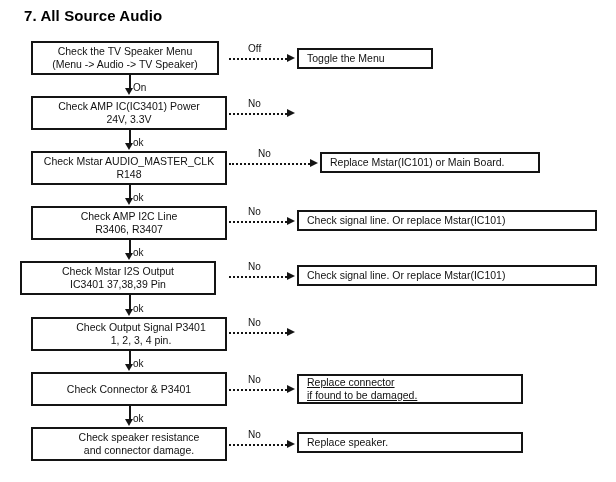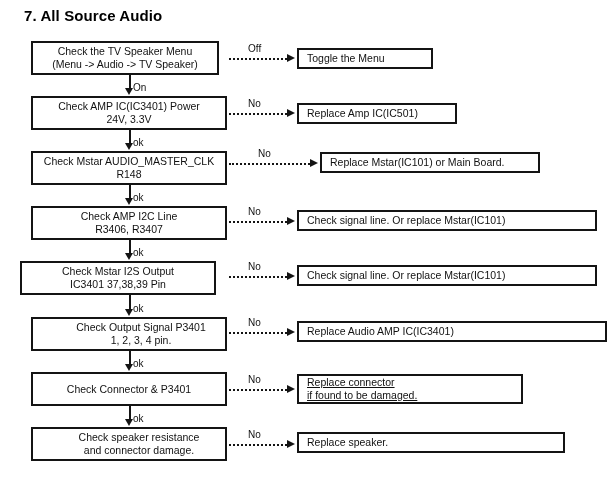--- a/index.html
+++ b/index.html
@@ -125,23 +125,20 @@
   <div class="varrow" style="left:125px; top:88px;"></div>
   <div class="vlabel" style="left:133px; top:82px;">On</div>
 
   <div class="node left" style="left:31px; top:96px; width:196px; height:34px;">
     <span class="txt">Check AMP IC(IC3401) Power
 24V, 3.3V</span>
   </div>
   <div class="hconn" style="left:229px; top:113px; width:58px;"></div>
   <div class="harrow" style="left:287px; top:109px;"></div>
   <div class="hlabel" style="left:248px; top:98px;">No</div>
-  <div class="node right" style="left:297px; top:103px; width:160px; height:21px;">
-    <span class="txt">Replace Amp IC(IC501)</span>
-  </div>
   <div class="vconn" style="left:129px; top:130px; height:15px;"></div>
   <div class="varrow" style="left:125px; top:143px;"></div>
   <div class="vlabel" style="left:133px; top:137px;">ok</div>
 
   <div class="node left" style="left:31px; top:151px; width:196px; height:34px;">
     <span class="txt">Check Mstar AUDIO_MASTER_CLK
 R148</span>
   </div>
   <div class="hconn" style="left:229px; top:163px; width:81px;"></div>
   <div class="harrow" style="left:310px; top:159px;"></div>
@@ -181,23 +178,20 @@
   <div class="varrow" style="left:125px; top:309px;"></div>
   <div class="vlabel" style="left:133px; top:303px;">ok</div>
 
   <div class="node left" style="left:31px; top:317px; width:196px; height:34px;padding-left:28px;">
     <span class="txt">Check Output Signal P3401
 1, 2, 3, 4 pin.</span>
   </div>
   <div class="hconn" style="left:229px; top:332px; width:58px;"></div>
   <div class="harrow" style="left:287px; top:328px;"></div>
   <div class="hlabel" style="left:248px; top:317px;">No</div>
-  <div class="node right" style="left:297px; top:321px; width:310px; height:21px;">
-    <span class="txt">Replace Audio AMP IC(IC3401)</span>
-  </div>
   <div class="vconn" style="left:129px; top:351px; height:15px;"></div>
   <div class="varrow" style="left:125px; top:364px;"></div>
   <div class="vlabel" style="left:133px; top:358px;">ok</div>
 
   <div class="node left" style="left:31px; top:372px; width:196px; height:34px;">
     <span class="txt">Check Connector &amp; P3401</span>
   </div>
   <div class="hconn" style="left:229px; top:389px; width:58px;"></div>
   <div class="harrow" style="left:287px; top:385px;"></div>
   <div class="hlabel" style="left:248px; top:374px;">No</div>
@@ -209,17 +203,17 @@
   <div class="varrow" style="left:125px; top:419px;"></div>
   <div class="vlabel" style="left:133px; top:413px;">ok</div>
 
   <div class="node left" style="left:31px; top:427px; width:196px; height:34px;padding-left:24px;">
     <span class="txt">Check speaker resistance
 and connector damage.</span>
   </div>
   <div class="hconn" style="left:229px; top:444px; width:58px;"></div>
   <div class="harrow" style="left:287px; top:440px;"></div>
   <div class="hlabel" style="left:248px; top:429px;">No</div>
-  <div class="node right" style="left:297px; top:432px; width:268px; height:21px;">
+  <div class="node right" style="left:297px; top:432px; width:226px; height:21px;">
     <span class="txt">Replace speaker.</span>
   </div>
 
 </div>
 
 </body></html>

